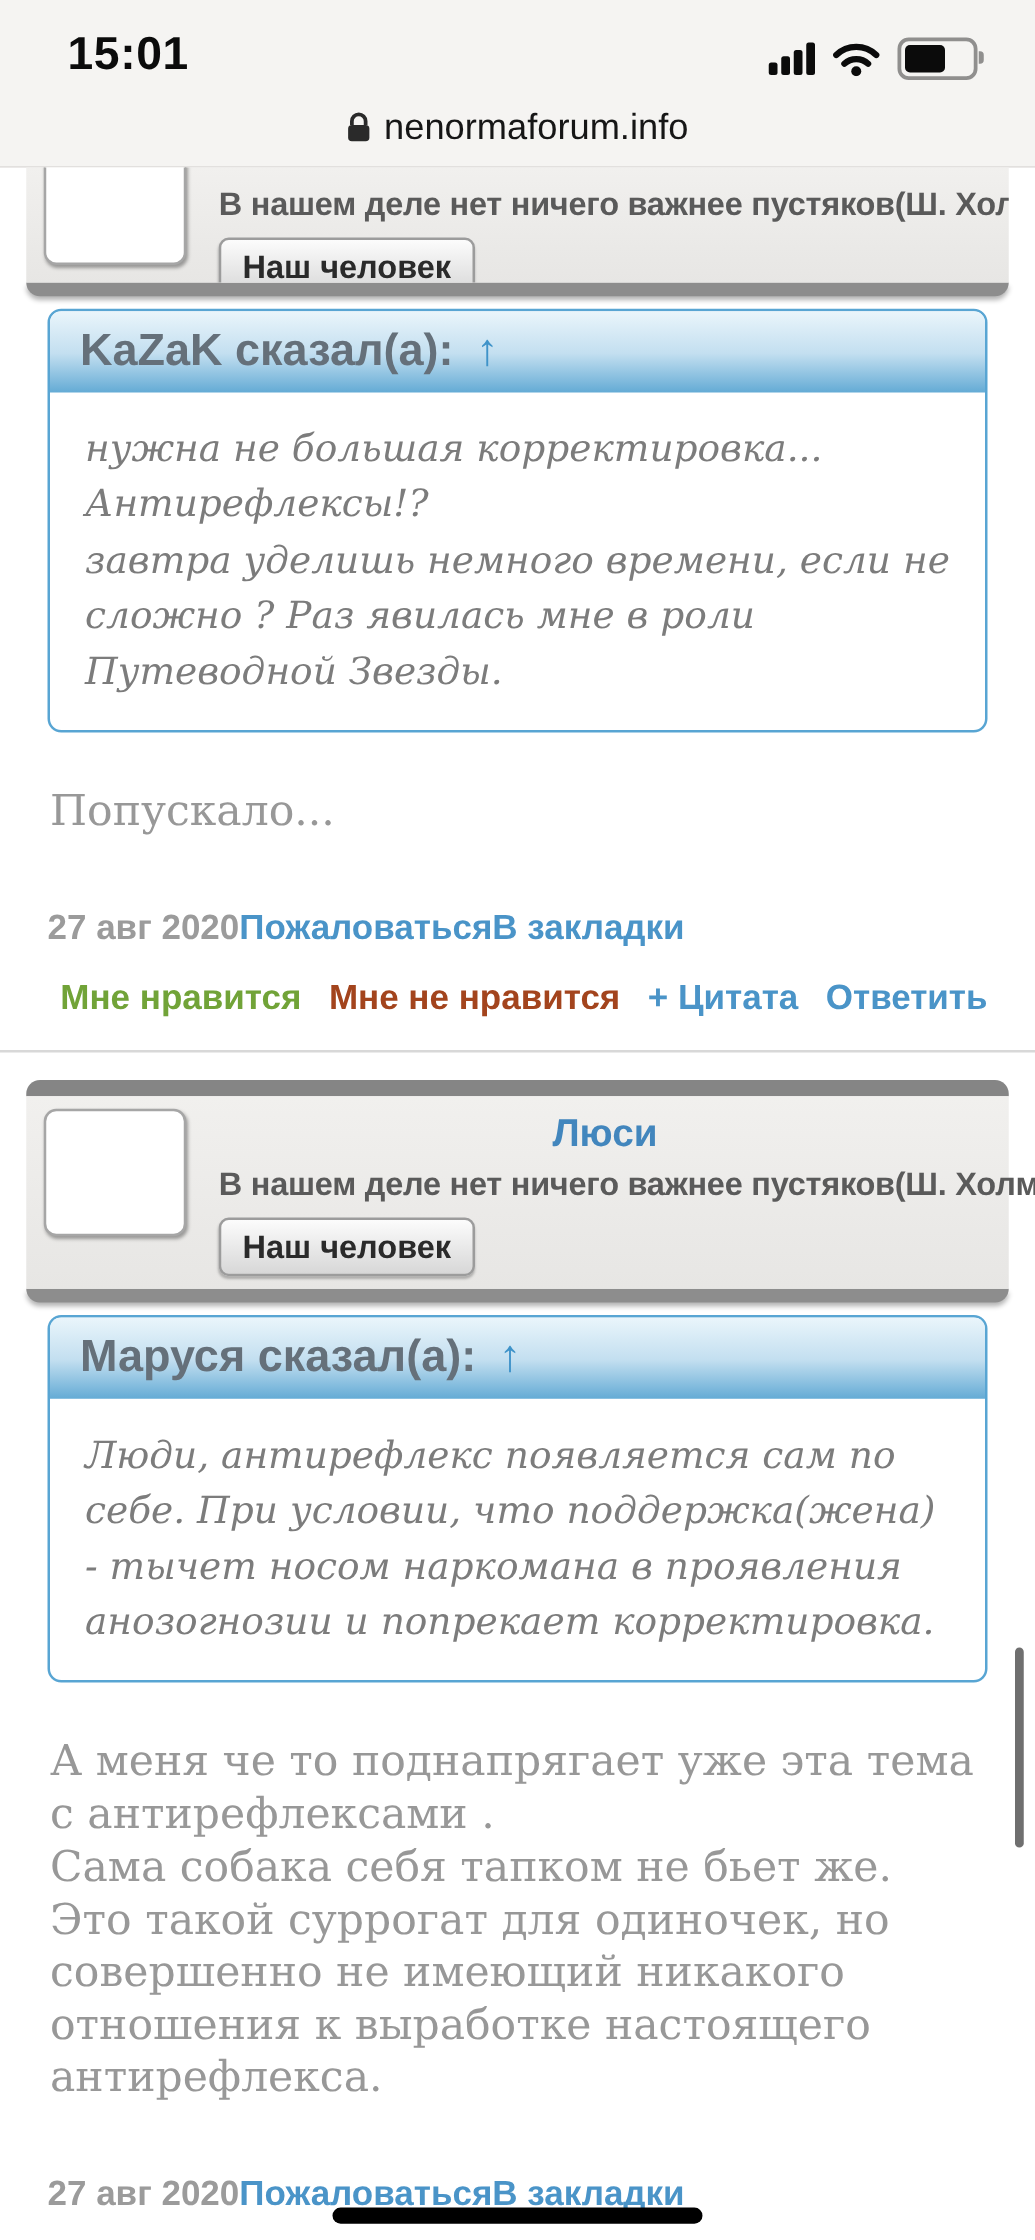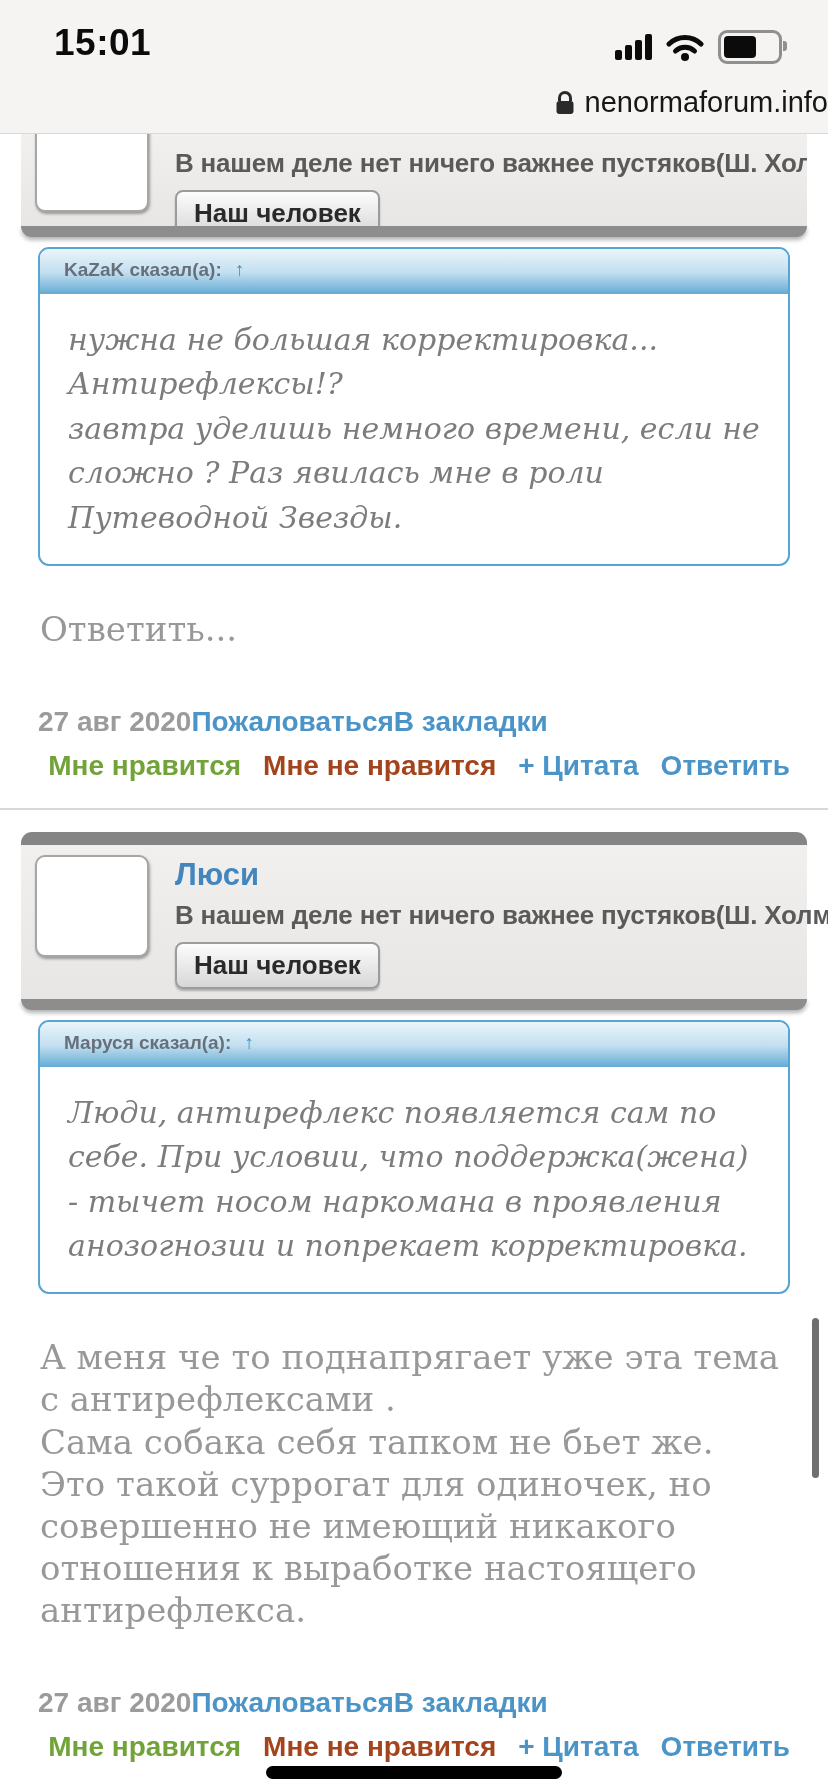--- a/index.html
+++ b/index.html
@@ -17,65 +17,65 @@
   .sb-icons{position:absolute;right:46px;top:30px;display:flex;align-items:center;gap:14px;}
   .sig{display:flex;align-items:flex-end;gap:3px;height:26px;}
   .sig i{display:block;width:7px;background:#0b0b0b;border-radius:2px;}
   .sig i:nth-child(1){height:10px;}
   .sig i:nth-child(2){height:15px;}
   .sig i:nth-child(3){height:20px;}
   .sig i:nth-child(4){height:26px;}
   .batt{position:relative;width:58px;height:28px;border:3px solid rgba(60,60,60,.55);border-radius:9px;}
   .batt .fill{position:absolute;left:3px;top:3px;bottom:3px;width:32px;background:#0b0b0b;border-radius:4px;}
   .batt .nub{position:absolute;right:-8px;top:8px;width:4px;height:10px;background:rgba(60,60,60,.55);border-radius:0 3px 3px 0;}
-  .urlrow{position:absolute;left:0;right:0;bottom:14px;text-align:right;font-size:29px;color:#161616;}
+  .urlrow{position:absolute;left:0;right:0;bottom:14px;text-align:center;font-size:29px;color:#161616;}
   .urlrow svg{vertical-align:-4px;margin-right:10px;}
   
   .post-head{margin:0 21px;}
   .ph-top{height:13px;background:#858585;border-radius:11px 11px 0 0;}
   .ph-main{background:linear-gradient(#f1f0ee,#e7e6e4);padding:10px 14px;display:flex;position:relative;}
   .ph-main.cut{height:82px;overflow:hidden;padding-top:0;}
   .ph-main.cut .avatar{margin-top:-24px;}
   .ph-bottom{height:11px;background:#8d8d8d;border-radius:0 0 11px 11px;box-shadow:0 3px 4px rgba(0,0,0,.30);}
   .avatar{
     width:96px;height:84px;background:#fff;border:2px solid #a6a6a6;border-radius:10px;
     padding:7px;box-shadow:1px 2px 3px rgba(0,0,0,.35);flex:0 0 auto;
   }
   .avatar .cat{
     width:100%;height:100%;border-radius:3px;
     background:
       radial-gradient(circle at 78% 14%, #b6c2cb 0 16%, rgba(182,194,203,0) 42%),
       radial-gradient(circle at 30% 38%, #756b61 0 26%, rgba(117,107,97,0) 58%),
       linear-gradient(150deg,#867c72 0%,#5d554d 38%,#3c362f 72%,#26221 100%);
   }
   .ph-info{margin-left:26px;padding-top:2px;min-width:0;}
-  .username{color:#4286bd;font-size:31px;font-weight:bold;line-height:1.15;}
+  .username{color:#4286bd;font-size:31px;font-weight:bold;line-height:1.15;text-align:center;}
   .signature{color:#5a5a5a;font-size:26px;font-weight:bold;margin-top:7px;white-space:nowrap;letter-spacing:-.2px;}
   .badge{
     display:inline-block;margin-top:11px;padding:6px 17px;font-size:26px;font-weight:bold;color:#2a2a2a;
     background:linear-gradient(#fcfcfc,#d7d7d7);border:2px solid #9c9c9c;border-radius:8px;
     box-shadow:0 2px 2px rgba(0,0,0,.25);
   }
   .ph-main.cut .signature{margin-top:12px;}
   
   .quote{margin:10px 38px 0;border:2px solid #58a5d3;border-radius:11px;overflow:hidden;background:#fff;}
   .quote-head{
     background:linear-gradient(#eaf5fb 0%,#c3dff0 52%,#64abd5 100%);
-    padding:10px 24px 13px;font-size:19px;font-weight:bold;color:#65707a;
+    padding:10px 24px 13px;font-size:36px;font-weight:bold;color:#65707a;
   }
   .q-arrow{color:#3f93c9;font-weight:normal;margin-left:8px;}
   .quote-body{padding:24px 28px;font-family:"DejaVu Serif", serif;font-style:italic;font-size:30px;color:#7c7c7c;line-height:1.48;}
   .quote-body p{margin:0;}
   
   .post-body{margin:42px 40px 0;font-family:"DejaVu Serif", serif;font-size:34px;color:#989898;line-height:1.24;}
   .post-body p{margin:0;}
   
   .post-footer{margin:56px 38px 0;font-size:28px;font-weight:bold;}
   .pf-line1{display:flex;align-items:baseline;}
-  .pf-line2{display:flex;justify-content:flex-end;align-items:flex-end;gap:22px;margin-top:12px;}
+  .pf-line2{display:flex;justify-content:flex-end;align-items:flex-end;gap:22px;margin-top:24px;}
   .date{color:#9b9b9b;font-weight:bold;}
   .lnk{color:#4a94c8;cursor:pointer;}
   .lnk-like{color:#71a338;cursor:pointer;}
   .lnk-dislike{color:#a3441d;cursor:pointer;}
   
   .divider{border:none;border-top:2px solid #d8d8d8;margin:26px 0 22px;}
   .scrollbar{position:absolute;right:9px;top:1318px;width:7px;height:160px;background:#6f6f6f;border-radius:4px;}
   .home-indicator{position:absolute;left:50%;transform:translateX(-50%);bottom:13px;width:296px;height:13px;background:#000;border-radius:8px;z-index:20;}
 </style>
 </head>
@@ -128,21 +128,21 @@
     <span class="q-arrow">↑</span>
   </div>
   <div class="quote-body">
     <p>нужна не большая корректировка...</p>
     <p>Антирефлексы!?</p>
     <p>завтра уделишь немного времени, если не сложно ? Раз явилась мне в роли Путеводной Звезды.</p>
   </div>
 </div>
 
 <div class="post-body">
-  <p>Ответить...</p>
+  <p>Попускало...</p>
 </div>
 
 <div class="post-footer">
   <div class="pf-line1">
     <span class="date">27 авг 2020</span>
     <span class="lnk">Пожаловаться</span>
     <span class="lnk">В закладки</span>
   </div>
   <div class="pf-line2">
     <span class="lnk-like">Мне нравится</span>

